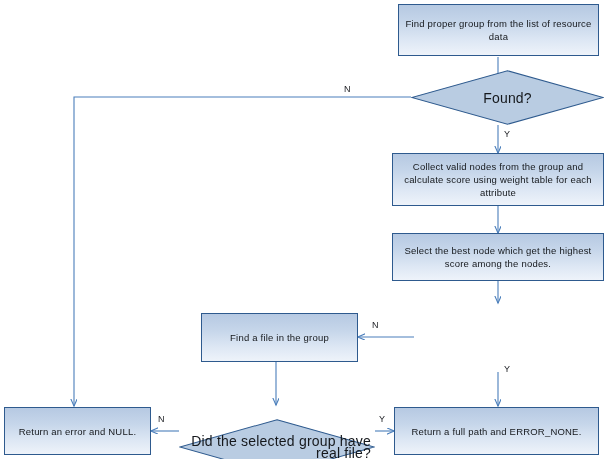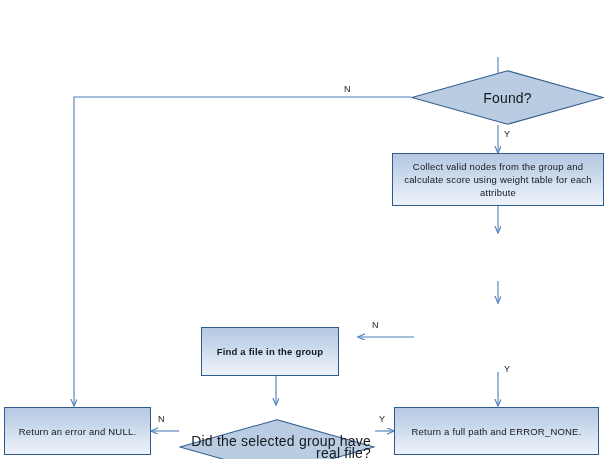--- a/index.html
+++ b/index.html
@@ -95,35 +95,41 @@
 
     <line x1="498" y1="372" x2="498" y2="406" stroke="#4a7ebb" stroke-width="1.1" marker-end="url(#arrowhead)"></line>
 
     <line x1="276" y1="360" x2="276" y2="405" stroke="#4a7ebb" stroke-width="1.1" marker-end="url(#arrowhead)"></line>
 
     <line x1="179" y1="431" x2="151" y2="431" stroke="#4a7ebb" stroke-width="1.1" marker-end="url(#arrowhead)"></line>
 
     <line x1="375" y1="431" x2="394" y2="431" stroke="#4a7ebb" stroke-width="1.1" marker-end="url(#arrowhead)"></line>
   </svg>
 
+  <div class="node proc" style="left:398px; top:4px; width:201px; height:52px;">
+    <span>Find proper group from the list of resource data</span>
+  </div>
 
   <div class="node decision" style="left:411px; top:70px; width:193px; height:55px;">
     <svg class="shape" viewBox="0 0 193 55" preserveAspectRatio="none">
       <polygon points="96.5,0.8 192.2,27.5 96.5,54.2 0.8,27.5" fill="#b9cce2" stroke="#2e5a8e" stroke-width="1.1"></polygon>
     </svg>
     <span class="dlabel">Found?</span>
   </div>
 
   <div class="node proc" style="left:392px; top:153px; width:212px; height:53px;">
     <span>Collect valid nodes from the group and calculate score using weight table for each attribute</span>
   </div>
 
+  <div class="node proc" style="left:392px; top:233px; width:212px; height:48px;">
+    <span>Select the best node which get the highest score among the nodes.</span>
+  </div>
 
 
-  <div class="node proc" style="left:201px; top:327px; width:138px; height:49px;font-weight:bold;">
+  <div class="node proc" style="left:201px; top:313px; width:157px; height:49px;">
     <span>Find a file in the group</span>
   </div>
 
   <div class="node decision" style="left:179px; top:419px; width:196px; height:56px;text-align:right;">
     <svg class="shape" viewBox="0 0 196 64" preserveAspectRatio="none">
       <polygon points="98,0.8 195.2,32 98,63.2 0.8,32" fill="#b9cce2" stroke="#2e5a8e" stroke-width="1.1"></polygon>
     </svg>
     <span class="dlabel">Did the selected group have real file?</span>
   </div>
 

